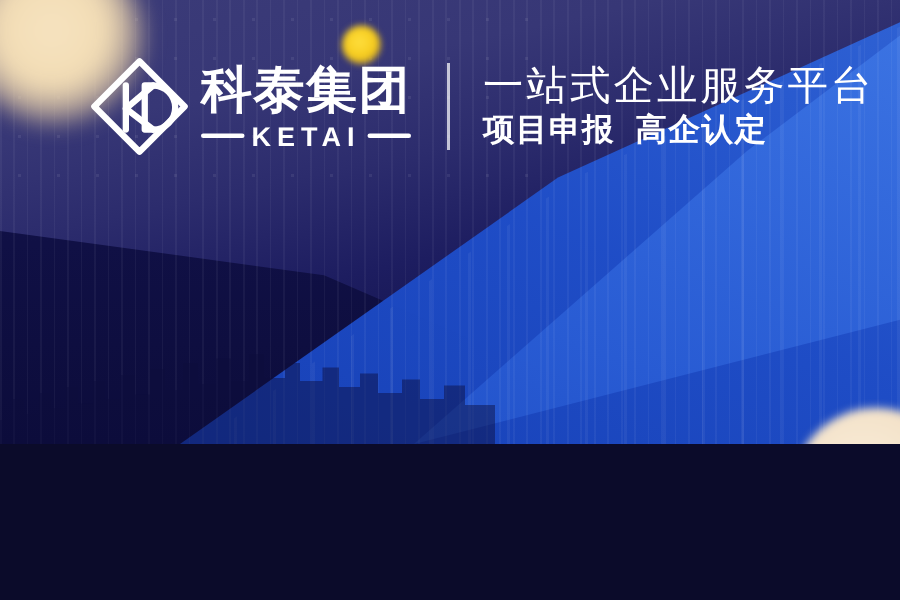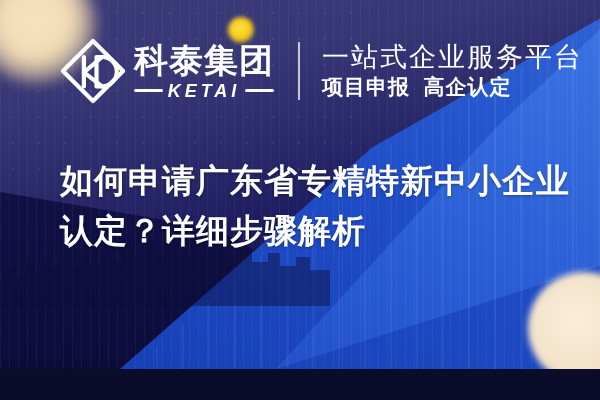--- a/index.html
+++ b/index.html
@@ -3,21 +3,21 @@
 <meta charset="utf-8">
 <style>
   html, body {
     margin: 0;
     padding: 0;
     background: #0b0b2a;
   }
   #banner {
     position: relative;
     width: 600px;
-    height: 369px;
+    height: 296px;
     overflow: hidden;
     font-family: "Liberation Sans", "DejaVu Sans", sans-serif;
     background: #d946ef;
   }
 
   
   .bg-base {
     position: absolute;
     inset: 0;
     background:
@@ -150,21 +150,20 @@
     color: #ffffff;
     letter-spacing: 1px;
     font-family: "DejaVu Sans", "Liberation Sans", sans-serif;
     white-space: nowrap;
   }
   .logo-en-row {
     display: flex;
     align-items: center;
     gap: 5px;
     margin-top: 5px;
-    font-style: italic;
   }
   .logo-en-row .rule {
     flex: 1 1 auto;
     height: 3px;
     background: #ffffff;
     border-radius: 2px;
   }
   .logo-en {
     font-size: 18px;
     font-weight: bold;
@@ -275,18 +274,14 @@
     </div>
 
     <div class="divider"></div>
 
     <div class="slogan">
       <div class="slogan-main">一站式企业服务平台</div>
       <div class="slogan-sub">项目申报 高企认定</div>
     </div>
   </div>
 
-  <div class="headline">
-    <span class="ln">如何申请广东省专精特新中小企业</span>
-    <span class="ln">认定？详细步骤解析</span>
-  </div>
 
 </div>
 
 </body></html>

